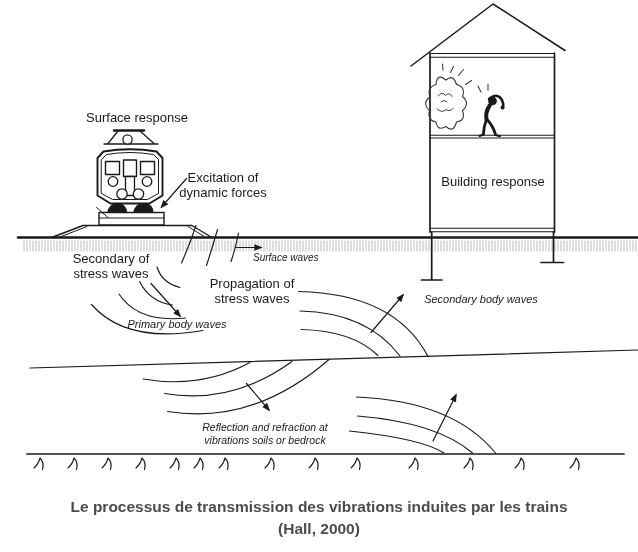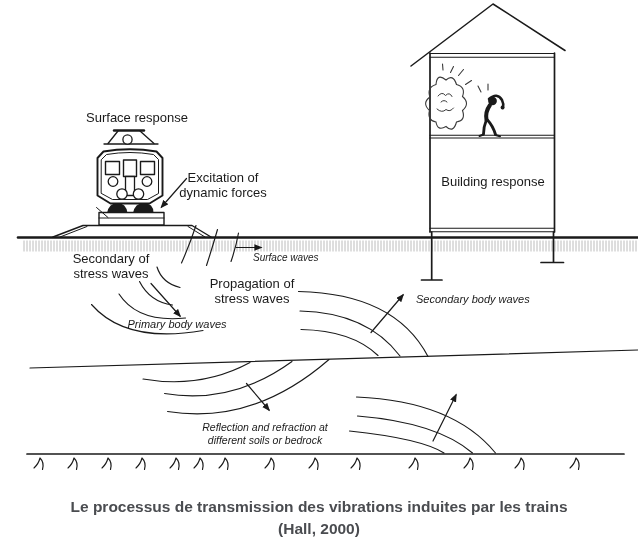--- a/index.html
+++ b/index.html
@@ -364,20 +364,20 @@
 
   <div class="lb ctr" style="left:84px;top:111px;width:106px;">Surface response</div>
   <div class="lb ctr" style="left:167px;top:171px;width:112px;">Excitation of
 dynamic forces</div>
   <div class="lb ctr" style="left:60px;top:252px;width:102px;">Secondary of
 stress waves</div>
   <div class="lb ctr" style="left:201px;top:277px;width:102px;">Propagation of
 stress waves</div>
   <div class="lb it" style="left:253px;top:252px;width:90px;font-size:10px;">Surface waves</div>
   <div class="lb it ctr" style="left:118px;top:318px;width:118px;">Primary body waves</div>
-  <div class="lb it" style="left:416px;top:293px;width:130px;">Secondary body waves</div>
+  <div class="lb it" style="left:416px;top:293px;width:130px;text-align:center;">Secondary body waves</div>
   <div class="lb it ctr" style="left:195px;top:421px;width:140px;font-size:10.5px;">Reflection and refraction at
-different soils or bedrock</div>
+vibrations soils or bedrock</div>
   <div class="lb ctr" style="left:434px;top:175px;width:118px;">Building response</div>
 
   <div class="caption">Le processus de transmission des vibrations induites par les trains
 (Hall, 2000)</div>
 </div>
 
 </body></html>

